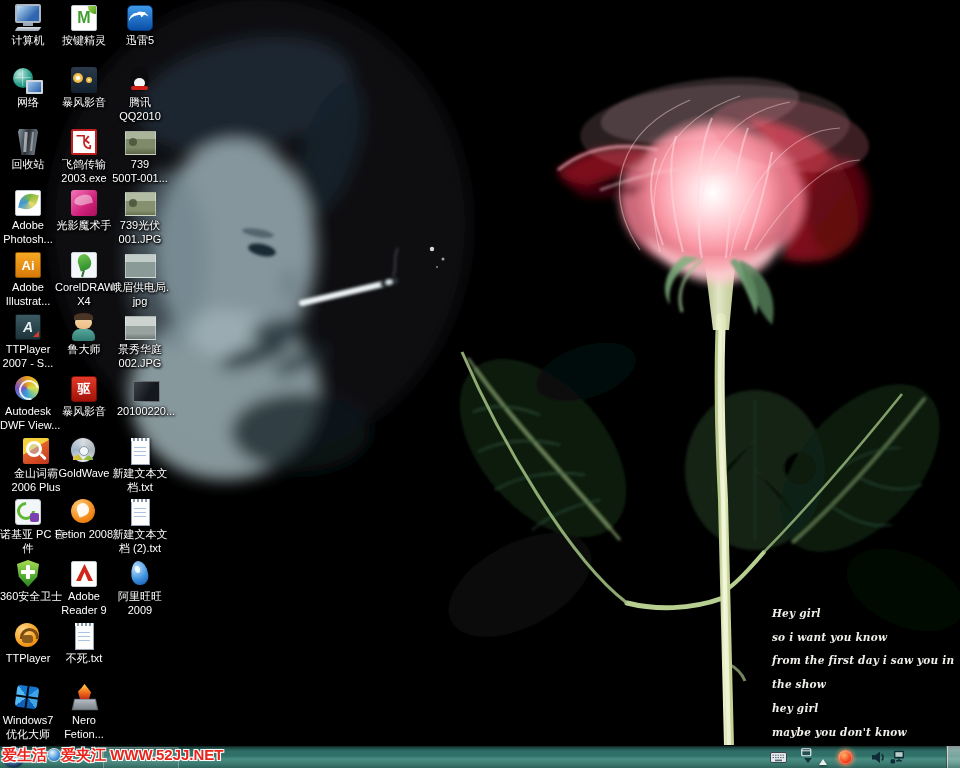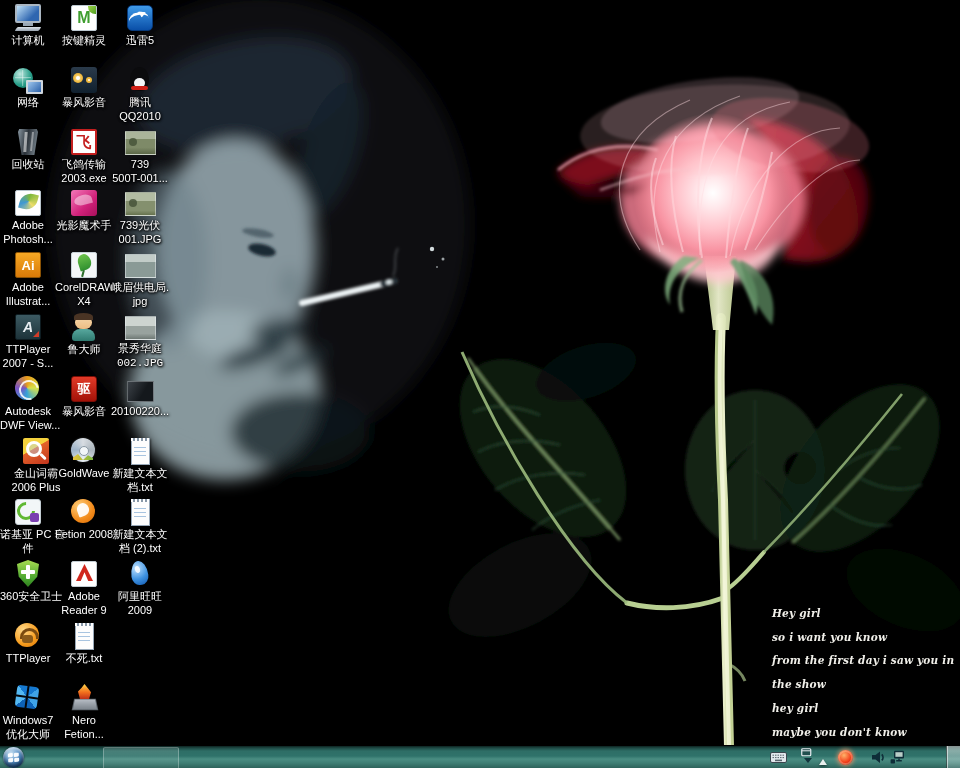--- a/index.html
+++ b/index.html
@@ -544,21 +544,21 @@
         <div class="ibox">
           <span class="ic ic-luda">
             <i></i>
             <b></b>
           </span>
         </div>
         <div class="lbl">
           <span>鲁大师</span>
         </div>
       </div>
-      <div class="cell" style="left: 109px; top: 312px; width: 62px; font-family: Liberation Mono, monospace;">
+      <div class="cell" style="left: 109px; top: 312px; width: 62px;">
         <div class="ibox">
           <span class="ic ic-photo4">
             <i></i>
             <b></b>
           </span>
         </div>
         <div class="lbl">
           <span>景秀华庭</span>
           <span>002.JPG</span>
         </div>
@@ -580,21 +580,21 @@
           <span class="ic ic-qudong">
             <i></i>
             <b></b>
             <span class="g">驱</span>
           </span>
         </div>
         <div class="lbl">
           <span>暴风影音</span>
         </div>
       </div>
-      <div class="cell" style="left: 109px; top: 374px; width: 62px;">
+      <div class="cell" style="left: 115px; top: 374px; width: 62px;">
         <div class="ibox">
           <span class="ic ic-photo5">
             <i></i>
             <b></b>
           </span>
         </div>
         <div class="lbl">
           <span>20100220...</span>
         </div>
       </div>
@@ -754,20 +754,24 @@
 <div id="taskbar">
   <div id="start">
     <div id="flag">
       <div></div>
           <div></div>
           <div></div>
           <div></div>
     </div>
   </div>
   <div id="task-btn"></div>
+  <div id="watermark">
+    <span>爱生活</span><span class="globe"></span><span>爱夹江</span>
+    <span>WWW.52JJ.NET</span>
+  </div>
 
   <svg class="trayicon" style="left:770px;top:6px" width="17" height="11">
     <rect x="0.5" y="0.5" width="16" height="10" rx="1.5" fill="#e2e8ec" stroke="#39454d"></rect>
     <path d="M2.5 3.2h12M2.5 5.6h12" stroke="#55636b" stroke-width="1" stroke-dasharray="1.5 1"></path>
     <rect x="5" y="7.6" width="7" height="1.6" fill="#55636b"></rect>
   </svg>
   <svg class="trayicon" style="left:801px;top:2px" width="11" height="9">
     <rect x="0.75" y="0.75" width="9" height="7" rx="1" fill="rgba(18,40,48,.45)" stroke="#e8eef2" stroke-width="1.2"></rect>
     <path d="M1 2.8h8.5" stroke="#e8eef2" stroke-width="1"></path>
   </svg>

